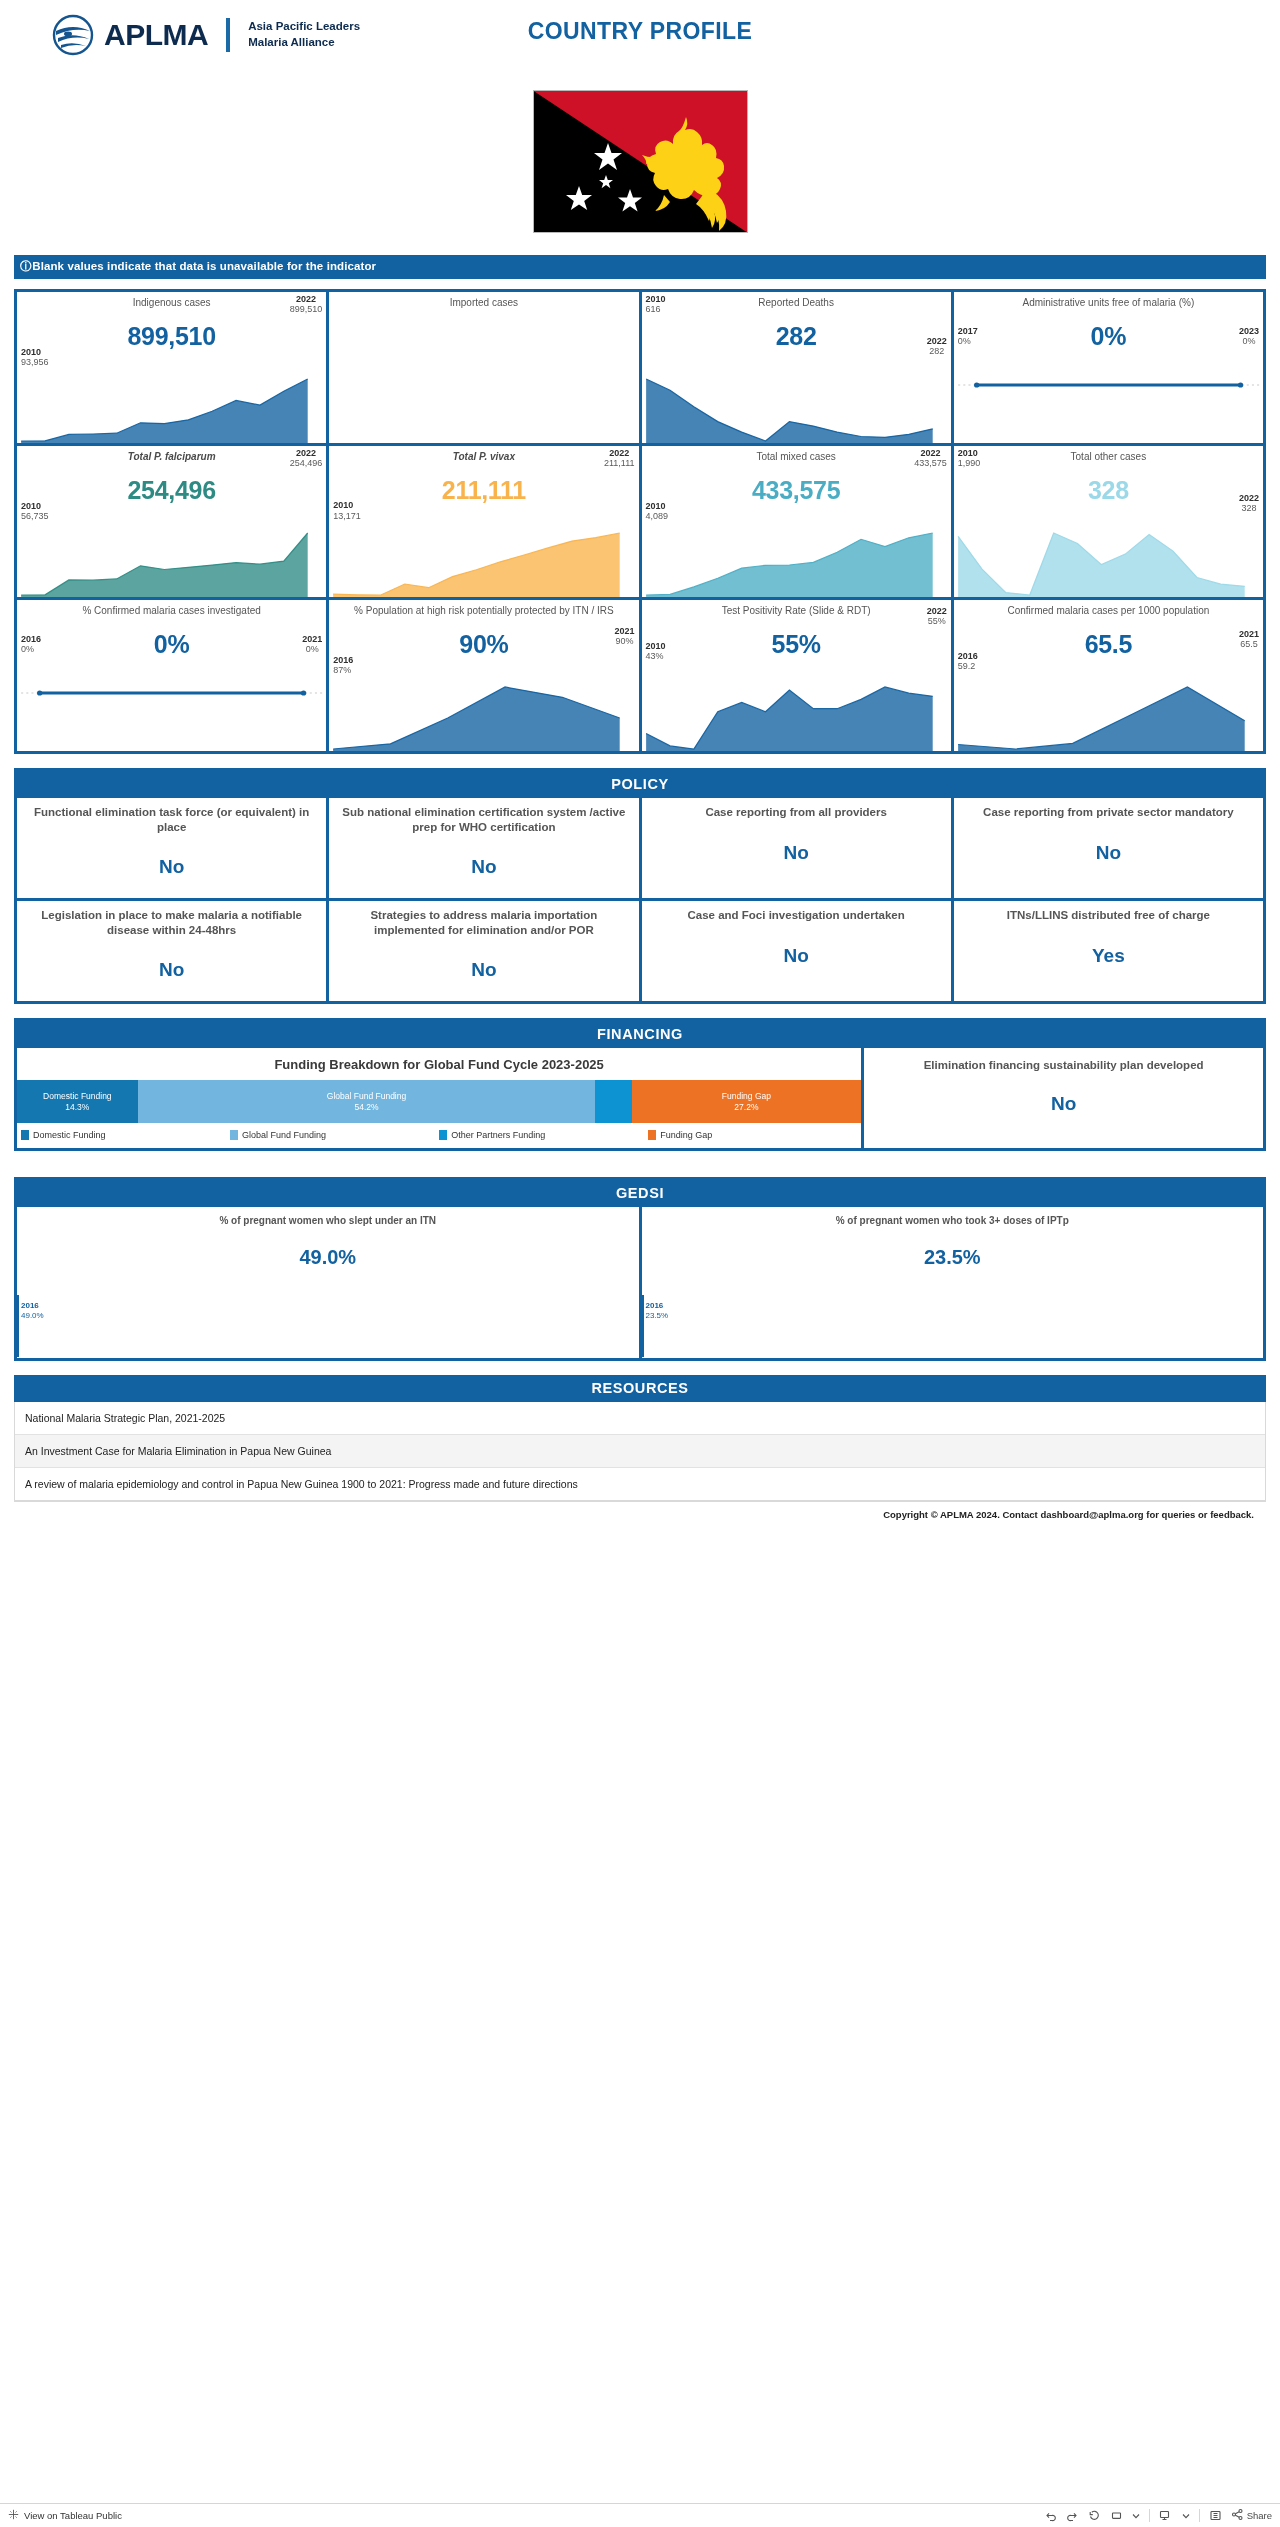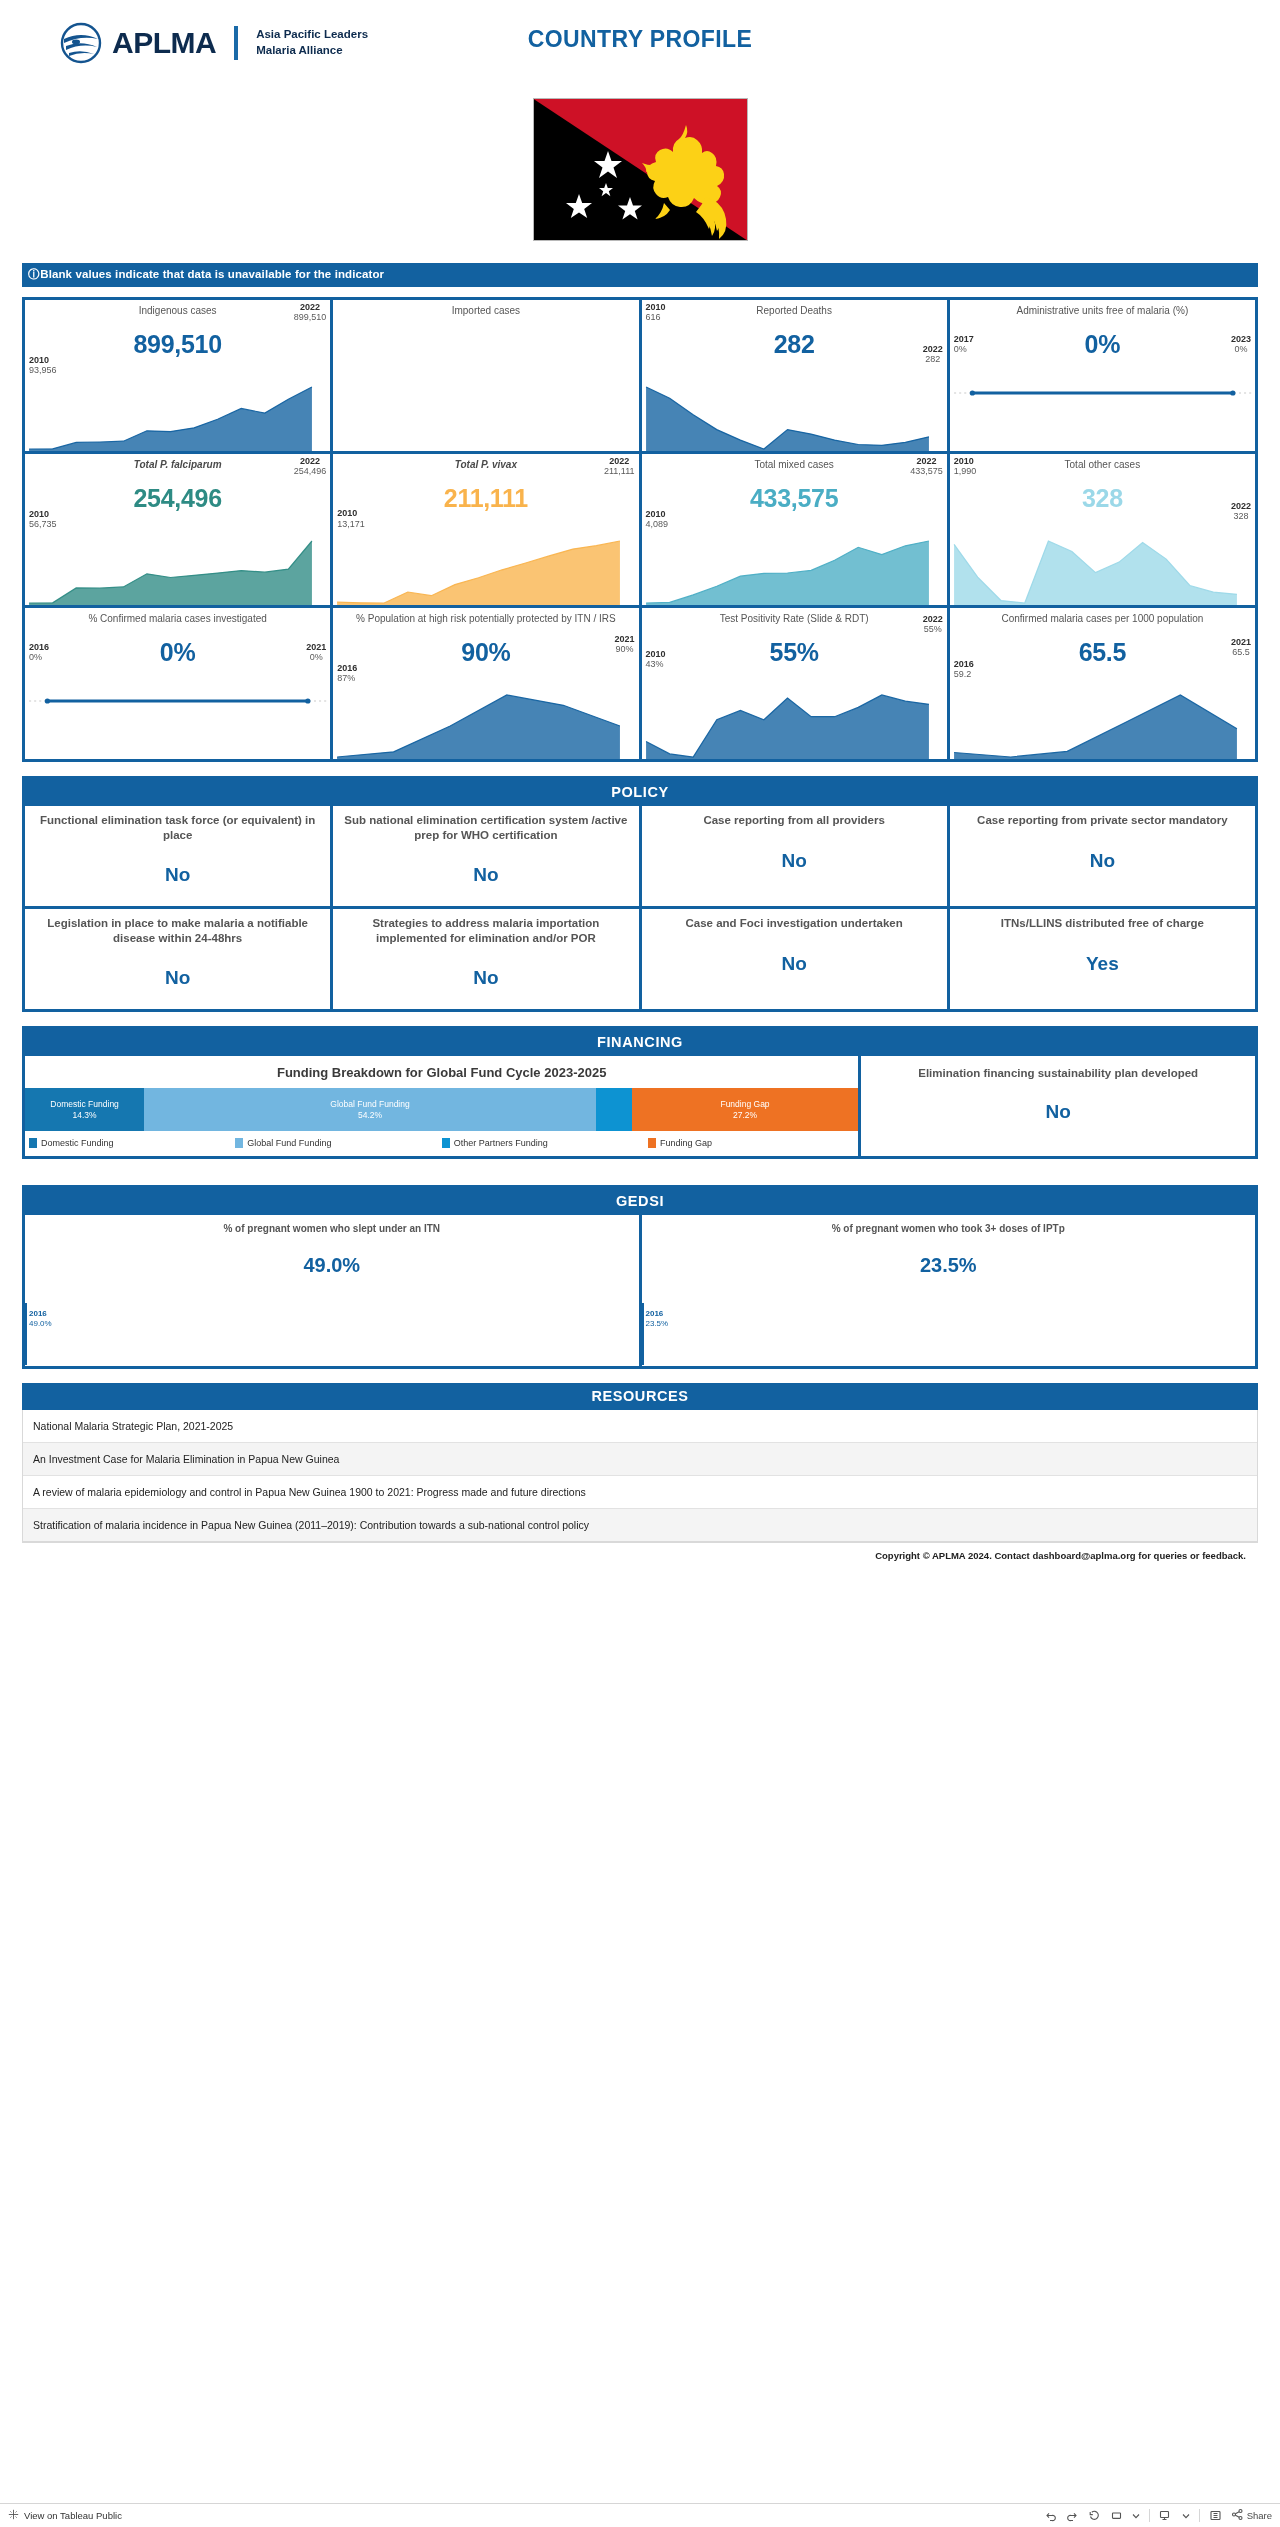--- a/index.html
+++ b/index.html
@@ -5,21 +5,21 @@
   * { box-sizing: border-box; }
   html, body { margin:0; padding:0; }
   body {
     width:1280px; height:2527px;
     background:#ffffff;
     font-family:"Liberation Sans", sans-serif;
     color:#333;
     position:relative;
     overflow:hidden;
   }
-  .dash { width:1280px; padding:12px; }
+  .dash { width:1280px; padding:4px; }
 
   
   .header { height:80px; position:relative; }
   .logo-wrap { position:absolute; left:48px; top:10px; display:flex; align-items:center; gap:10px; }
   .logo-globe { width:42px; height:42px; flex:0 0 auto; }
   .logo-text { font-size:30px; font-weight:bold; color:#0d2b4e; letter-spacing:-0.5px; line-height:1; }
   .logo-div { width:4px; height:34px; background:#1a6aa8; margin:0 8px; }
   .logo-sub { font-size:11.5px; font-weight:bold; color:#0d2b4e; line-height:1.35; }
   .page-title { position:absolute; left:0; right:0; top:14px; text-align:center;
      font-size:23px; font-weight:bold; color:#1261a0; letter-spacing:0.4px; }
@@ -415,23 +415,20 @@
     <div class="res-table" id="res-table">
         <div class="res-row">
           <span>National Malaria Strategic Plan, 2021-2025</span>
         </div>
         <div class="res-row">
           <span>An Investment Case for Malaria Elimination in Papua New Guinea</span>
         </div>
         <div class="res-row">
           <span>A review of malaria epidemiology and control in Papua New Guinea 1900 to 2021: Progress made and future directions</span>
         </div>
-        <div class="res-row">
-          <span>Stratification of malaria incidence in Papua New Guinea (2011–2019): Contribution towards a sub-national control policy</span>
-        </div>
       </div>
     <div class="copyright">Copyright © APLMA 2024. Contact dashboard@aplma.org for queries or feedback.</div>
   </div>
 
 </div>
 
 <div class="toolbar">
   <div class="tb-left">
     <span class="ico">
       <svg width="11" height="11" viewBox="0 0 11 11">

